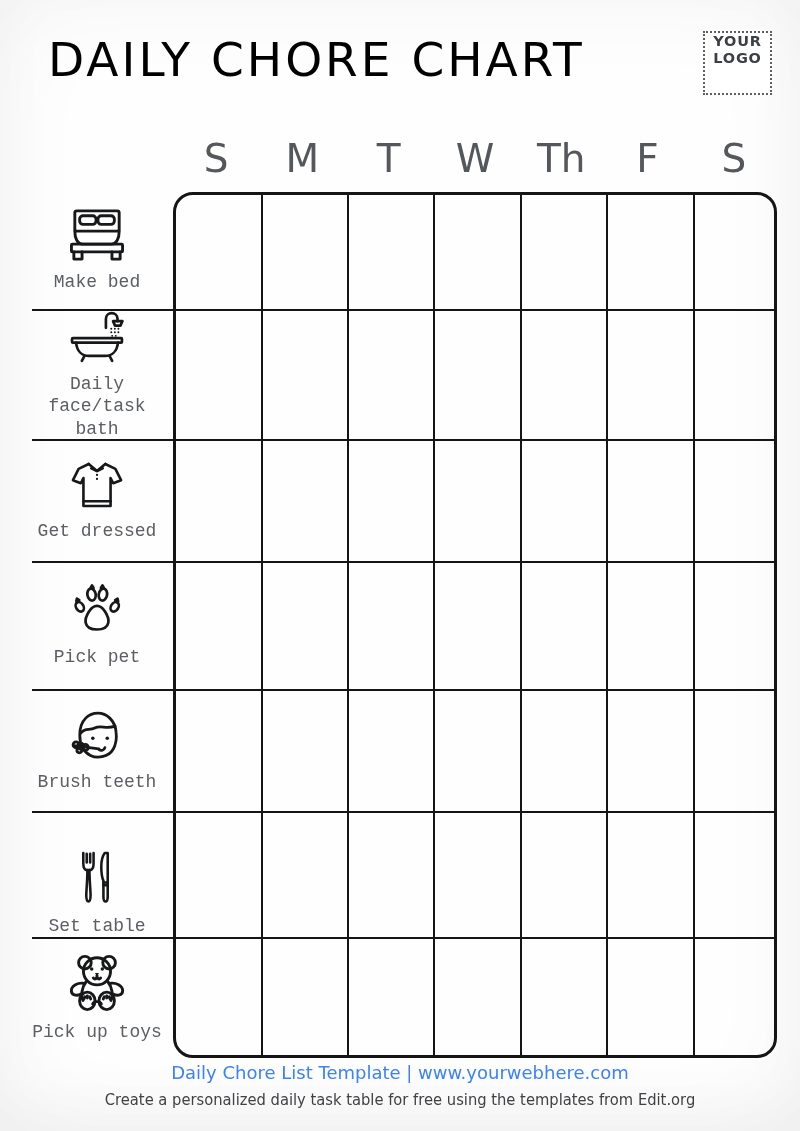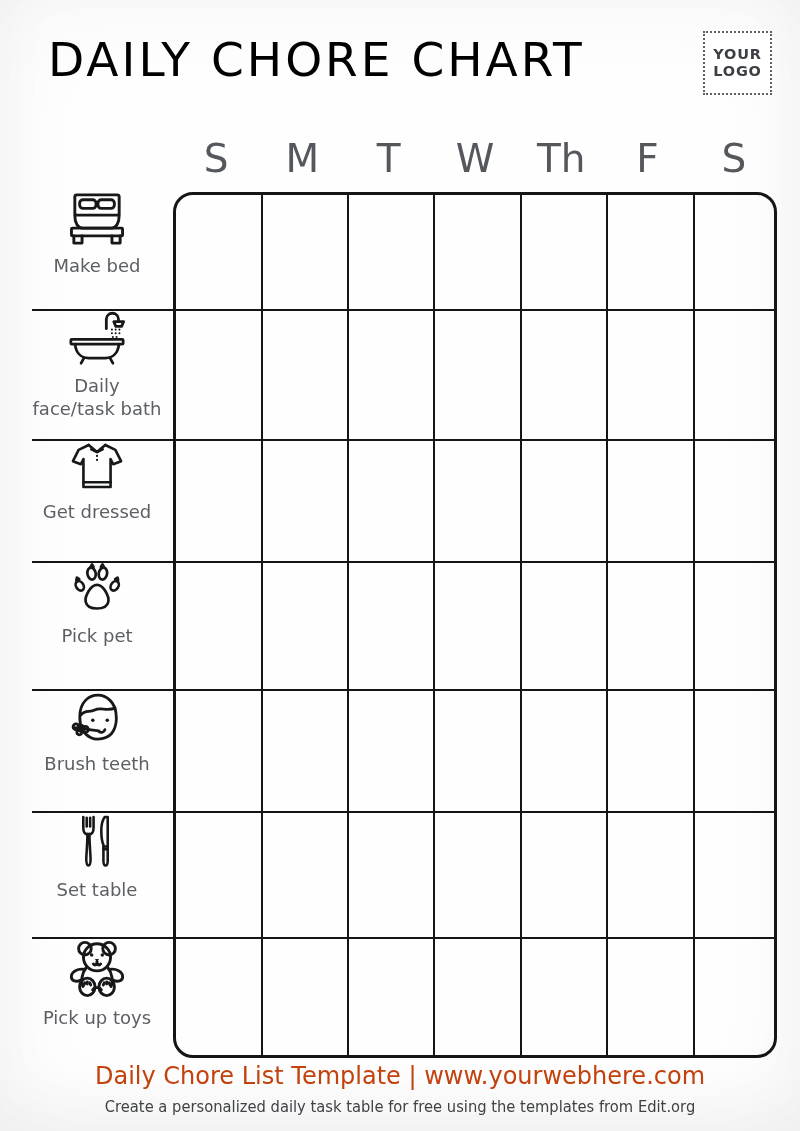--- a/index.html
+++ b/index.html
@@ -11,21 +11,21 @@
   }
   
   .title{
     position:absolute;left:48px;top:36px;
     font-size:47px;line-height:1;letter-spacing:3px;
     color:#000000;font-weight:500;white-space:nowrap;
   }
   .logo-box{
     position:absolute;left:703px;top:31px;width:69px;height:64px;
     border:2px dotted #5f5f5f;box-sizing:border-box;
-    display:flex;flex-direction:column;align-items:center;justify-content:center;
+    display:flex;flex-direction:column;align-items:center;justify-content:flex-start;
     background:#fff;
   }
   .logo-box span{
     font-size:14.5px;font-weight:bold;letter-spacing:0.8px;
     color:#3c4044;line-height:1.15;
   }
   
   .days{
     position:absolute;left:173px;top:122px;width:604px;height:62px;
     display:flex;align-items:flex-end;
@@ -43,30 +43,31 @@
   .hline{position:absolute;left:32px;width:745px;height:2px;background:#151515;}
   .cells{
     position:absolute;left:173px;top:192px;width:604px;height:866px;
     display:grid;grid-template-columns:repeat(7,1fr);
     grid-template-rows:118px 130px 122px 128px 122px 126px 120px;
   }
   .cell{background:transparent;}
   
   .chore{
     position:absolute;left:24px;width:146px;
-    display:flex;flex-direction:column;align-items:center;
+    display:flex;flex-direction:column;align-items:center;justify-content:center;
     gap:9px;
+    font-family:Liberation Mono, monospace;
   }
   .chore .label{
     font-size:18px;color:#5b5f64;text-align:center;line-height:1.25;
   }
   .icon{display:block;}
   
   .footer{position:absolute;left:0;top:1062px;width:800px;text-align:center;}
-  .footer-line1{font-size:24px;color:#c2410c;line-height:1.2;}
+  .footer-line1{font-size:18px;color:#3b82f6;line-height:1.2;}
   .footer-line2{
     font-size:15.5px;color:#3f4245;margin-top:7px;line-height:1.2;
     transform:scaleX(0.95);transform-origin:50% 50%;
   }
 </style>
 </head>
 <body>
 
 <div class="page">
 

